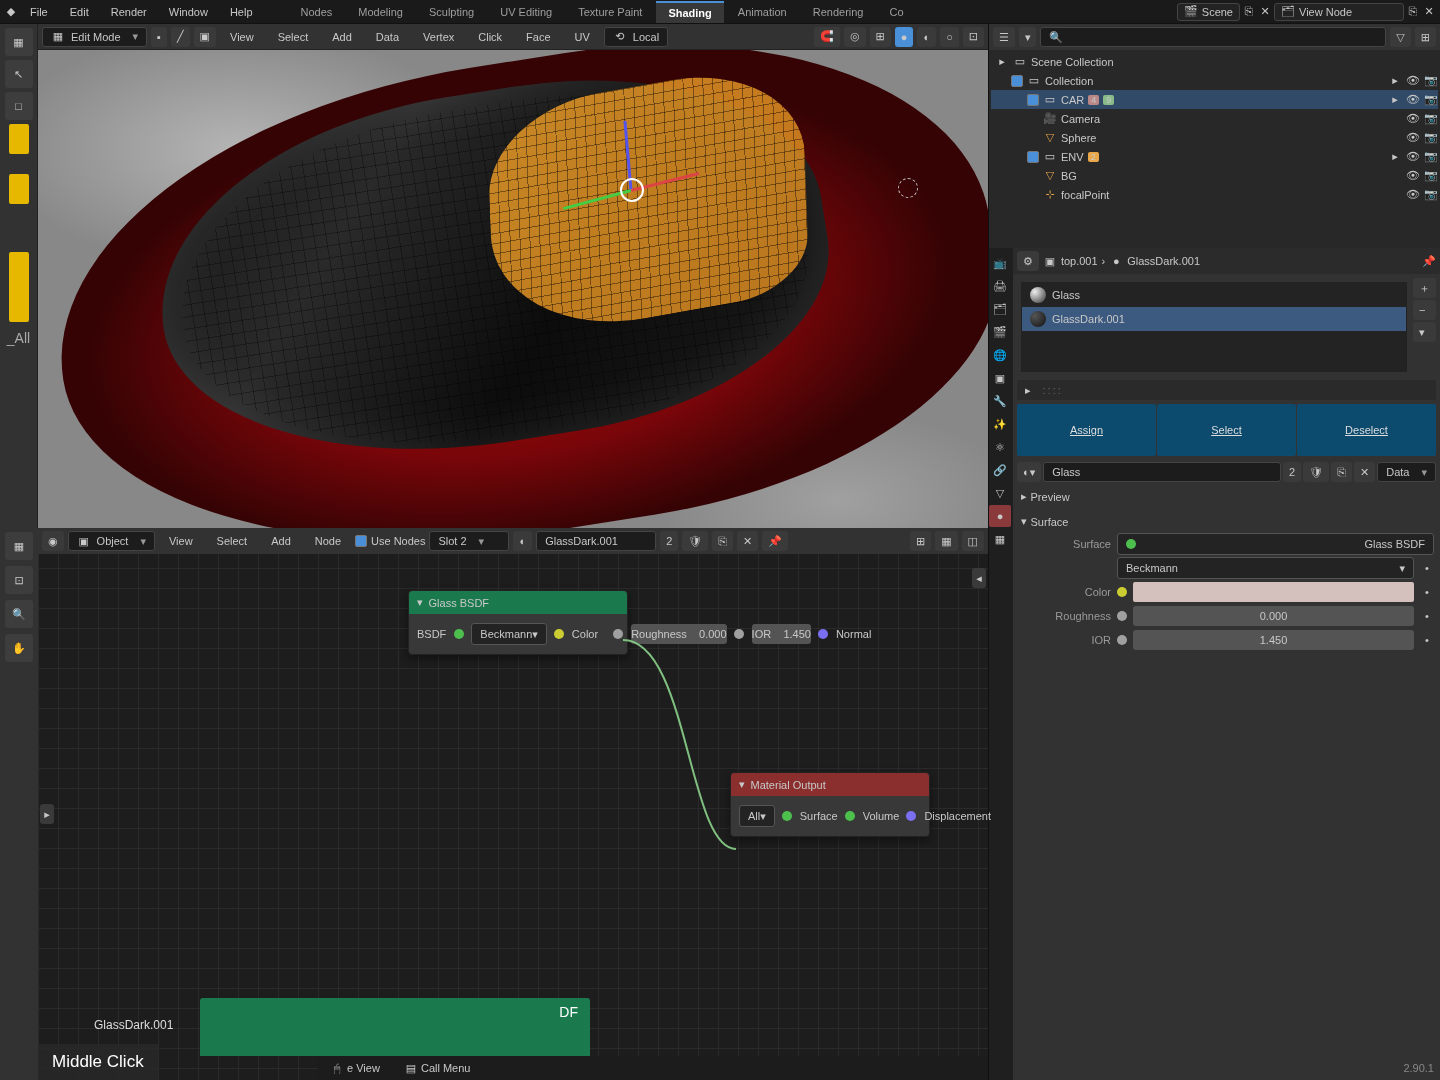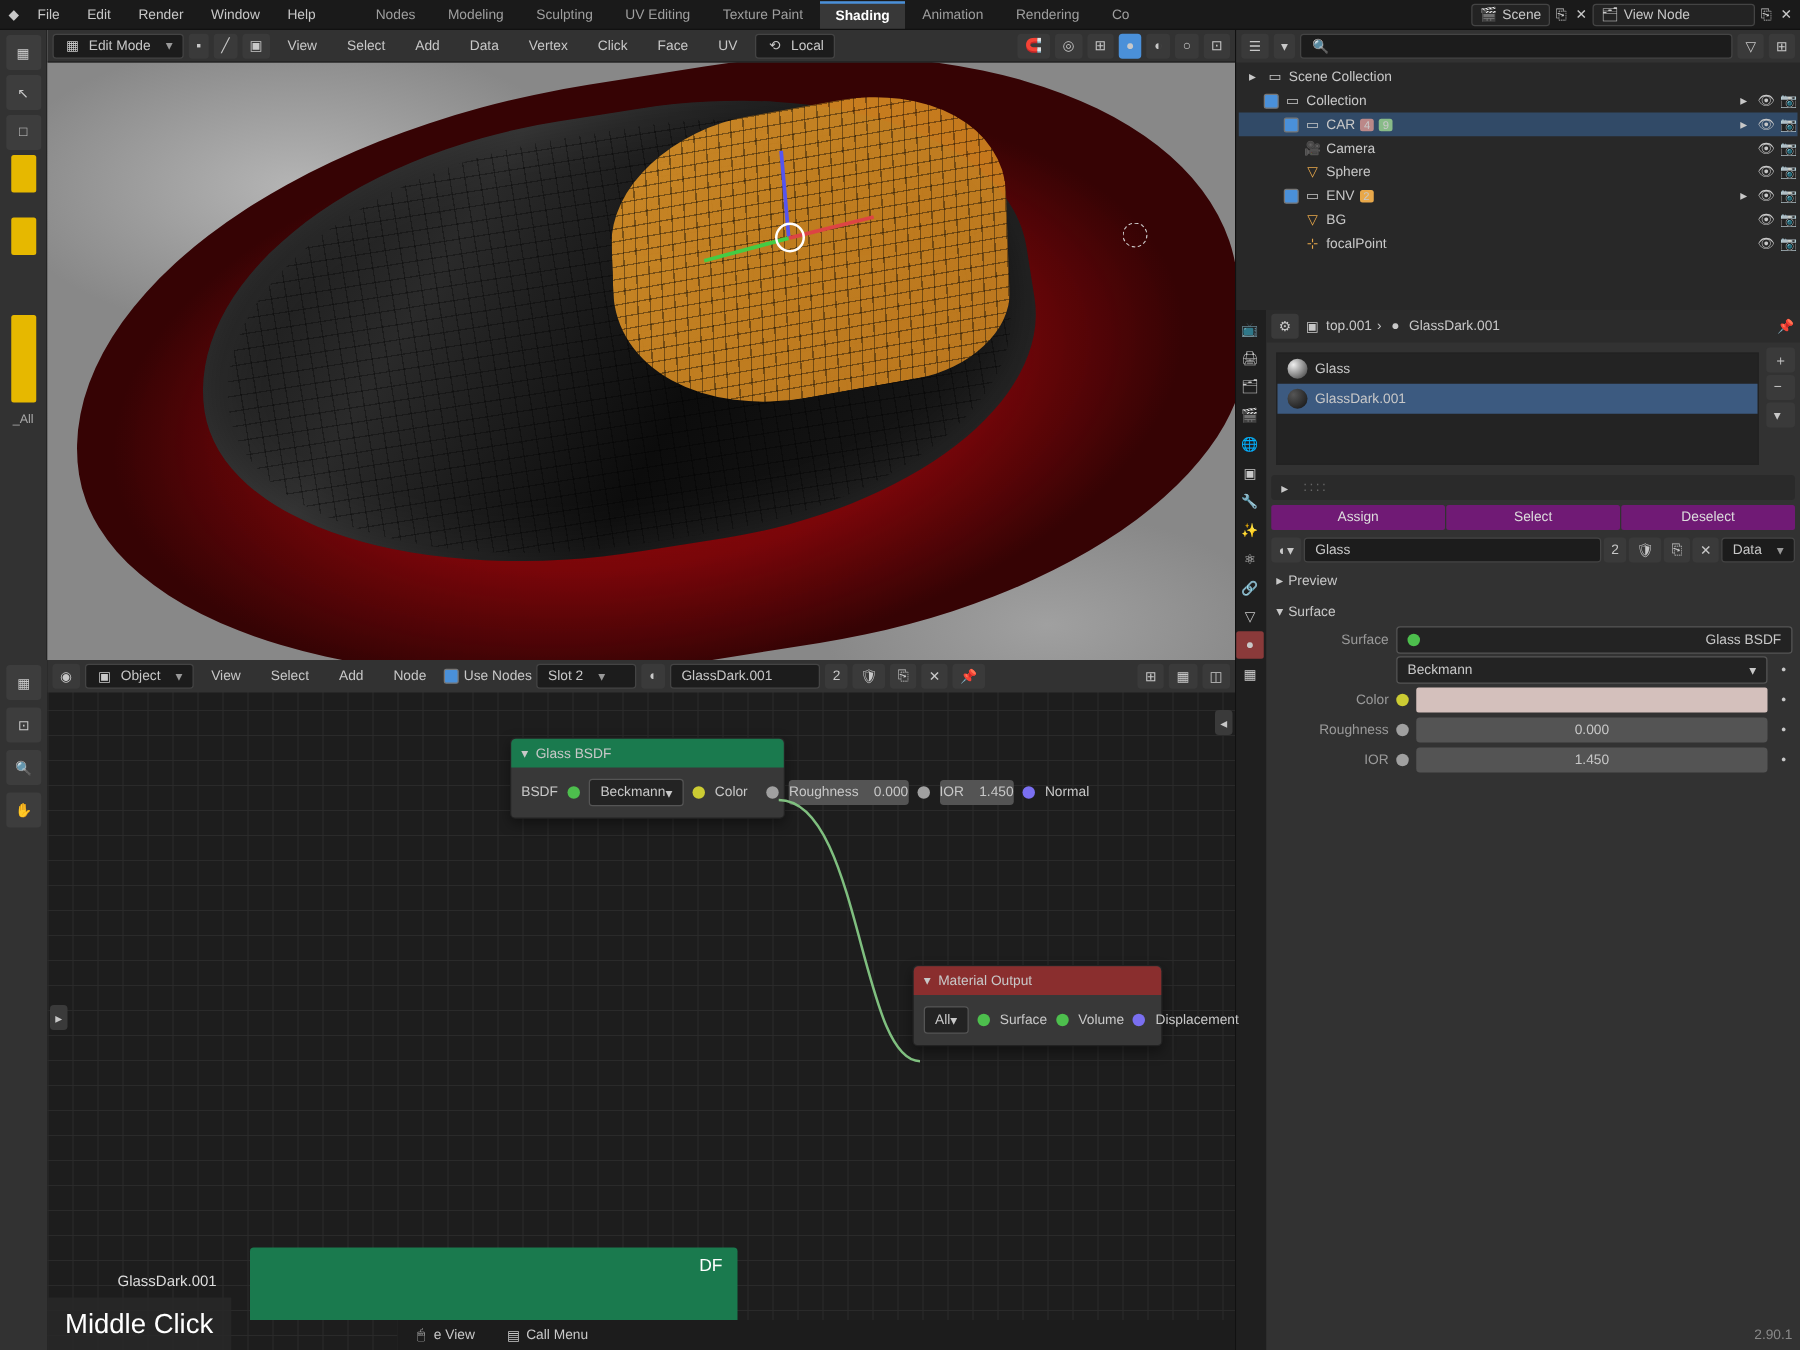--- a/index.html
+++ b/index.html
@@ -89,21 +89,21 @@
 .node-row { display:flex; align-items:center; gap:8px; height:24px; }
 .socket { width:10px; height:10px; border-radius:50%; flex:none; }
 .sk-out { margin-left:auto; }
 .sk-shader{background:#4dbf4d;} .sk-color{background:#cccc33;} .sk-float{background:#a0a0a0;} .sk-vec{background:#7a6ff0;}
 .slider { flex:1; background:#545454; border-radius:3px; height:20px; display:flex; align-items:center; justify-content:center; }
 .color-box { flex:1; height:20px; background:#d4c0bc; border-radius:2px; }
 .dd2 { flex:1; background:#232323; border:1px solid #555; border-radius:3px; padding:2px 8px; display:flex; align-items:center; justify-content:space-between; height:22px; }
 .chev::after { content:"▾"; margin-left:6px; color:#999; }
 
 .nlabel { position:absolute; left:56px; bottom:48px; font-size:12px; color:#ddd; }
-.hint { position:absolute; left:0; bottom:0; background:rgba(40,40,40,.9); padding:8px 14px; font-size:22px; color:#fff; }
+.hint { position:absolute; left:0; bottom:0; background:rgba(40,40,40,.9); padding:8px 14px; font-size:17px; color:#fff; }
 .footer-tiny { position:absolute; bottom:0; left:280px; right:0; height:24px; background:#1c1c1c; display:flex; align-items:center; gap:24px; padding:0 12px; font-size:11px; color:#aaa; }
 .cut-node { position:absolute; left:162px; bottom:24px; width:390px; height:58px; background:#1a7a4e; border-radius:3px 3px 0 0; }
 .cut-node .lb { position:absolute; right:12px; top:6px; color:#fff; font-size:14px; }
 
 svg.wire { position:absolute; inset:0; width:100%; height:100%; pointer-events:none; z-index:2; }
 
 
 .outliner { height:224px; background:#282828; display:flex; flex-direction:column; }
 .ol-header { height:26px; background:#323232; display:flex; align-items:center; padding:0 4px; gap:4px; }
 .ol-body { flex:1; overflow:auto; padding:2px; }
@@ -118,21 +118,21 @@
 .prop-tabs { width:24px; background:#1f1f1f; display:flex; flex-direction:column; padding-top:4px; gap:1px; }
 .ptab { width:22px; height:22px; display:flex; align-items:center; justify-content:center; border-radius:2px; }
 .ptab.active { background:#446; }
 .prop-body { flex:1; background:#323232; display:flex; flex-direction:column; }
 .pb-header { height:26px; background:#2b2b2b; display:flex; align-items:center; padding:0 4px; gap:4px; }
 .mat-list { margin:4px; border:1px solid #222; background:#232323; }
 .mat-row { padding:4px 8px; display:flex; align-items:center; gap:6px; }
 .mat-row.sel { background:#3c5a80; }
 .mat-sph { width:16px; height:16px; border-radius:50%; background:radial-gradient(circle at 30% 30%,#eee,#333);}
 .btn3 { display:flex; gap:1px; margin:4px; }
-.btn3 button { flex:1; background:#701a75; border:none; padding:4px; color:#ddd; border-radius:2px; }
+.btn3 button { flex:1; background:#0c4a6e; border:none; padding:20px; color:#ddd; border-radius:2px;text-decoration:underline; }
 .panel-sec { margin:2px 6px; }
 .panel-hd { padding:4px 2px; display:flex; align-items:center; gap:4px; }
 .prow { display:flex; align-items:center; gap:6px; padding:2px 0 2px 12px; height:24px; }
 .prow label { width:80px; text-align:right; color:#9a9a9a; }
 .prow .val { flex:1; }
 .side-arrow{width:14px;height:20px;background:#3a3a3a;border-radius:3px;display:flex;align-items:center;justify-content:center;position:absolute;}
 
 .version { position:absolute; right:6px; bottom:6px; font-size:11px; color:#888; }
 .chk { width:12px;height:12px;border:1px solid #777;border-radius:2px;display:inline-block;background:#4a90d9;}
 .dot-handle{letter-spacing:2px;color:#666;}
@@ -181,21 +181,21 @@
     <div class="viewport-region">
       <div class="tool-rail">
         <div class="tool-btn">▦</div>
         <div class="tool-btn">↖</div>
         <div class="tool-btn">□</div>
         <div class="t-yellow"></div>
         <div style="height:12px"></div>
         <div class="t-yellow"></div>
         <div style="height:40px"></div>
         <div class="t-yellow" style="height:70px"></div>
-        <div style="color:#aaa;font-size:10px;margin-top:4px">_All</div>
+        <div style="color:#aaa;font-size:14px;margin-top:4px">_All</div>
       </div>
       <div class="viewport">
         <div class="vp-header">
           <div class="dd">
               <span class="ic">▦</span>
               <span>Edit Mode</span>
               <span class="chev"></span>
             </div>
           <div class="mini">▪</div>
           <div class="mini">╱</div>

